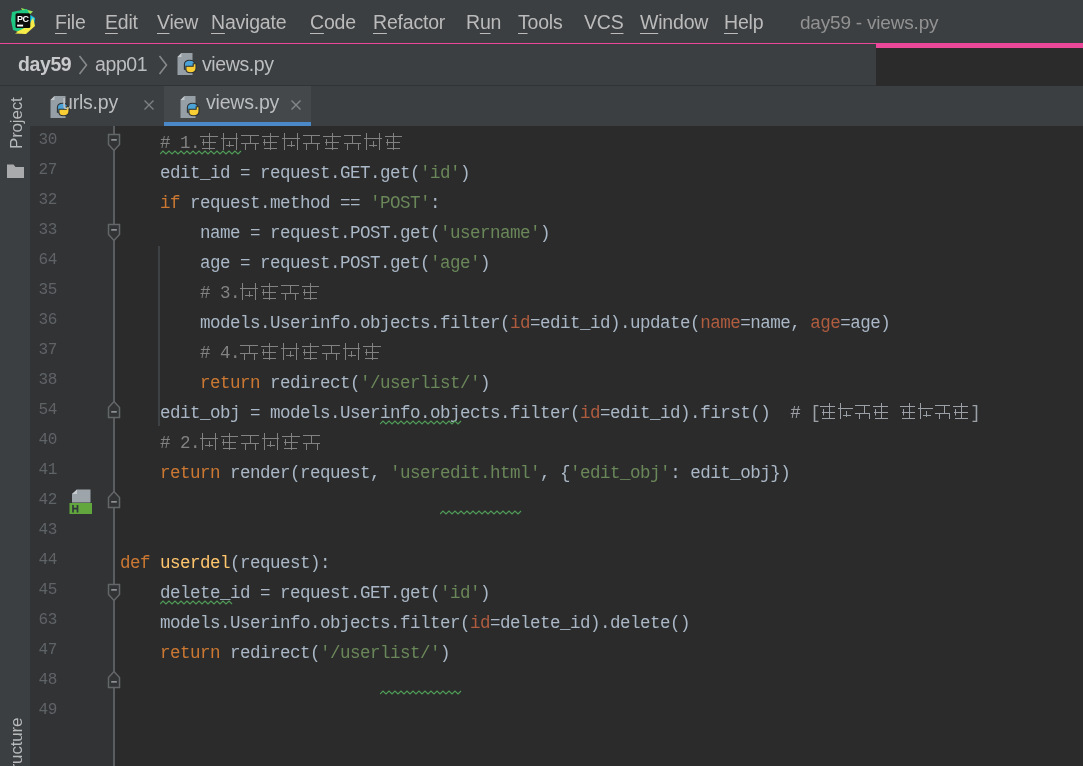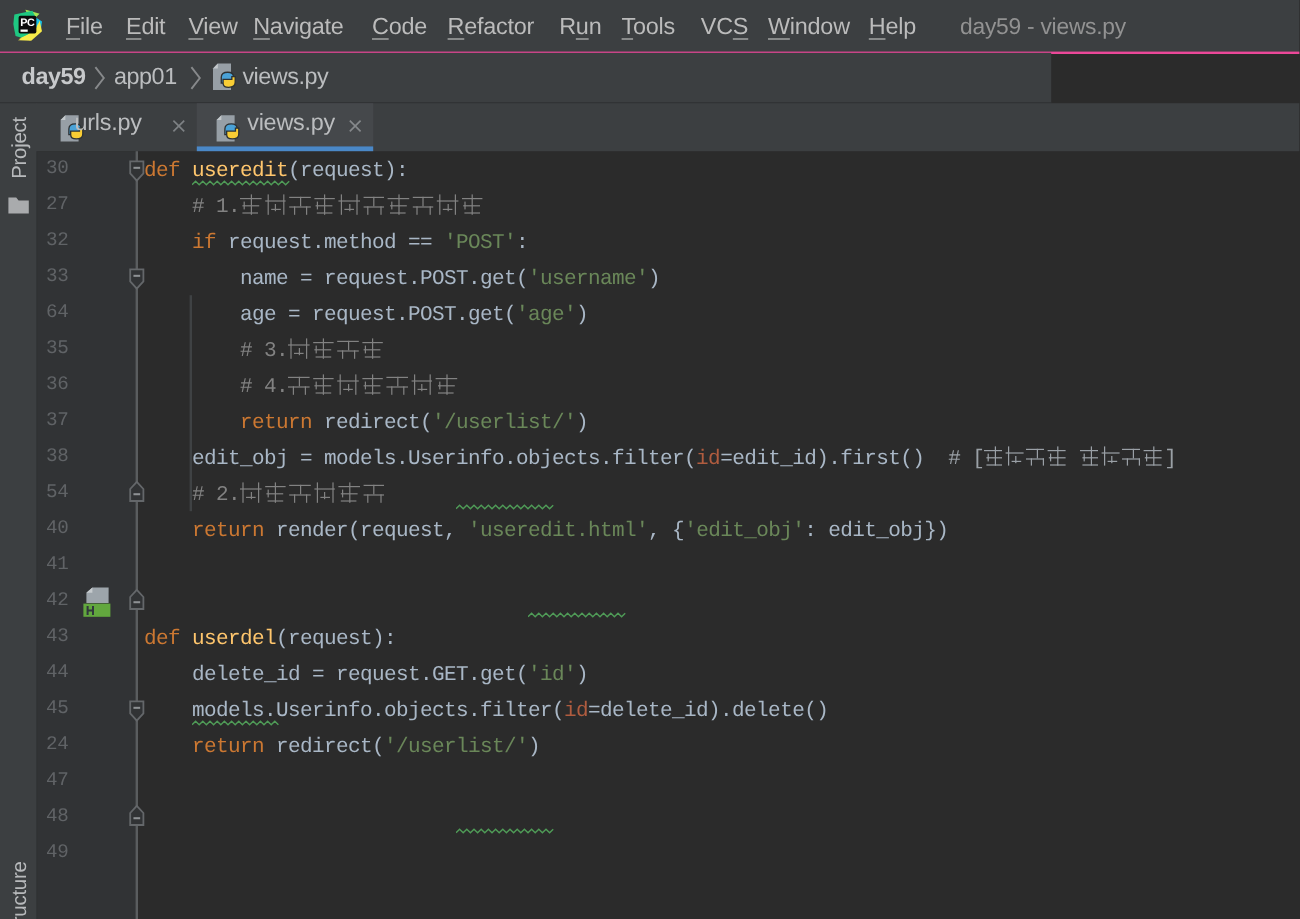--- a/index.html
+++ b/index.html
@@ -1,20 +1,20 @@
 <!DOCTYPE html>
 <html><head>
 <meta charset="utf-8">
 <style>
 html,body{margin:0;padding:0;}
 body{width:1083px;height:766px;background:#2b2b2b;overflow:hidden;position:relative;
      font-family:"Liberation Sans",sans-serif;}
 .abs{position:absolute;}
 
-#menubar{left:0;top:0;width:1083px;height:43px;background:#3c3f41;border-bottom:2px solid #ec4899;}
+#menubar{left:0;top:0;width:1083px;height:43px;background:#3c3f41;border-bottom:5px solid #ec4899;}
 .mi{position:absolute;top:11px;font-size:19.5px;color:#bbbbbb;letter-spacing:-0.2px;white-space:pre;}
 .mi u{text-decoration-thickness:1.2px;text-underline-offset:3.5px;}
 #wtitle{position:absolute;top:12px;left:800px;font-size:19px;color:#929292;letter-spacing:-0.2px;}
 #crumbs{left:0;top:44px;width:876px;height:41px;background:#3c3f41;border-bottom:1px solid #313335;}
 .crumb{position:absolute;top:9px;font-size:19.5px;color:#bbbdbf;letter-spacing:-0.4px;}
 
 #tabbar{left:30px;top:86px;width:1053px;height:40px;background:#3c3f41;}
 #tab2{position:absolute;left:134px;top:0;width:147px;height:36px;background:#45484b;}
 #tabul{position:absolute;left:134px;top:35.5px;width:147px;height:4.5px;background:#4a88c7;}
 .tabtxt{position:absolute;top:5px;font-size:19.5px;color:#bbbdbf;letter-spacing:-0.2px;}
@@ -148,21 +148,21 @@
     <div class="ln">36</div>
     <div class="ln">37</div>
     <div class="ln">38</div>
     <div class="ln">54</div>
     <div class="ln">40</div>
     <div class="ln">41</div>
     <div class="ln">42</div>
     <div class="ln">43</div>
     <div class="ln">44</div>
     <div class="ln">45</div>
-    <div class="ln">24</div>
+    <div class="ln">63</div>
     <div class="ln">47</div>
     <div class="ln">48</div>
     <div class="ln">49</div>
 </div>
 <div class="abs" style="left:158px;top:246px;width:1.5px;height:180px;background:#3f4244"></div>
 <svg class="abs" style="left:69px;top:489px" width="24" height="26" viewBox="0 0 24 26">
  <polygon points="3,5 8,0.5 21.5,0.5 21.5,13.5 3,13.5" fill="#9da5ab"></polygon>
  <polygon points="3,5 8,5 8,0.5" fill="#c6cbce"></polygon>
  <rect x="0.5" y="14" width="22.5" height="11" fill="#62a73e"></rect>
  <path d="M4 16 v7.5 M8.5 16 v7.5 M4 19.7 h4.5" stroke="#30383c" stroke-width="1.7" fill="none"></path>
@@ -185,26 +185,27 @@
   </svg>
 <svg class="fm" style="top:583px" width="14" height="19" viewBox="0 0 14 19">
     <path d="M1.5 1.5 h11 v10 l-5.5 6 l-5.5 -6 z" fill="#313335" stroke="#64676a" stroke-width="1.5"></path>
     <rect x="4.2" y="6" width="5.6" height="1.7" fill="#8e9194"></rect>
   </svg>
 <svg class="fm" style="top:670px" width="14" height="19" viewBox="0 0 14 19">
     <path d="M1.5 17.5 h11 v-10 l-5.5 -6 l-5.5 6 z" fill="#313335" stroke="#64676a" stroke-width="1.5"></path>
     <rect x="4.2" y="11" width="5.6" height="1.7" fill="#8e9194"></rect>
   </svg>
 <div id="code" class="abs">
-<pre class="cl"><span class="kw">def </span><span class="fn">useredit</span>(request):</pre>
 <pre class="cl">    <span class="co"># 1.<i class="k"></i><i class="k b"></i><i class="k c"></i><i class="k"></i><i class="k b"></i><i class="k c"></i><i class="k"></i><i class="k c"></i><i class="k b"></i><i class="k"></i></span></pre>
+<pre class="cl">    edit_id = request.GET.get(<span class="st">'id'</span>)</pre>
 <pre class="cl">    <span class="kw">if</span> request.method == <span class="st">'POST'</span>:</pre>
 <pre class="cl">        name = request.POST.get(<span class="st">'username'</span>)</pre>
 <pre class="cl">        age = request.POST.get(<span class="st">'age'</span>)</pre>
 <pre class="cl">        <span class="co"># 3.<i class="k b"></i><i class="k"></i><i class="k c"></i><i class="k"></i></span></pre>
+<pre class="cl">        models.Userinfo.objects.filter(<span class="na">id</span>=edit_id).update(<span class="na">name</span>=name, <span class="na">age</span>=age)</pre>
 <pre class="cl">        <span class="co"># 4.<i class="k c"></i><i class="k"></i><i class="k b"></i><i class="k"></i><i class="k c"></i><i class="k b"></i><i class="k"></i></span></pre>
 <pre class="cl">        <span class="kw">return</span> redirect(<span class="st">'/userlist/'</span>)</pre>
 <pre class="cl">    edit_obj = models.Userinfo.objects.filter(<span class="na">id</span>=edit_id).first()  <span class="co2"># [<i class="k"></i><i class="k b"></i><i class="k c"></i><i class="k"></i> <i class="k"></i><i class="k b"></i><i class="k c"></i><i class="k"></i>]</span></pre>
 <pre class="cl">    <span class="co"># 2.<i class="k b"></i><i class="k"></i><i class="k c"></i><i class="k b"></i><i class="k"></i><i class="k c"></i></span></pre>
 <pre class="cl">    <span class="kw">return</span> render(request, <span class="st">'useredit.html'</span>, {<span class="st">'edit_obj'</span>: edit_obj})</pre>
 <pre class="cl"> </pre>
 <pre class="cl"> </pre>
 <pre class="cl"><span class="kw">def </span><span class="fn">userdel</span>(request):</pre>
 <pre class="cl">    delete_id = request.GET.get(<span class="st">'id'</span>)</pre>
 <pre class="cl">    models.Userinfo.objects.filter(<span class="na">id</span>=delete_id).delete()</pre>

